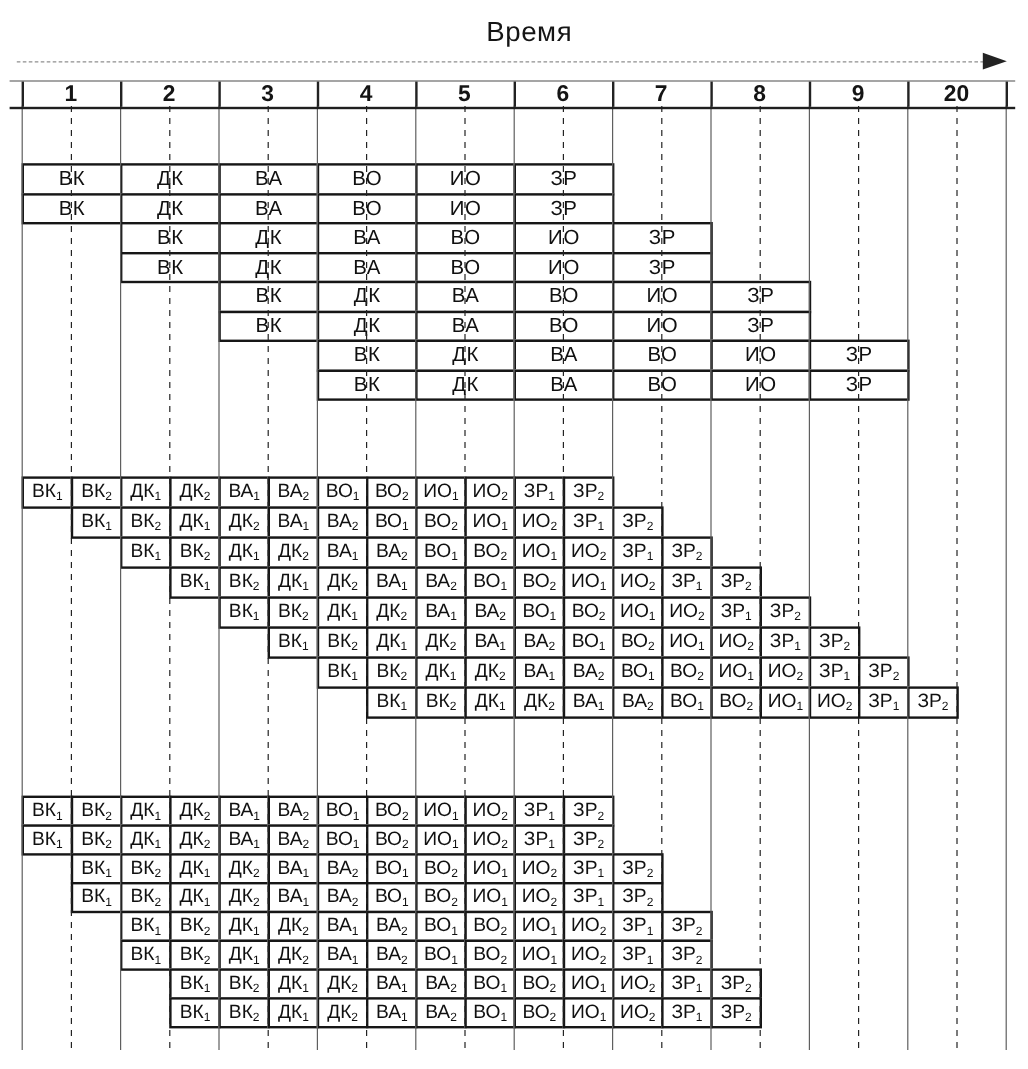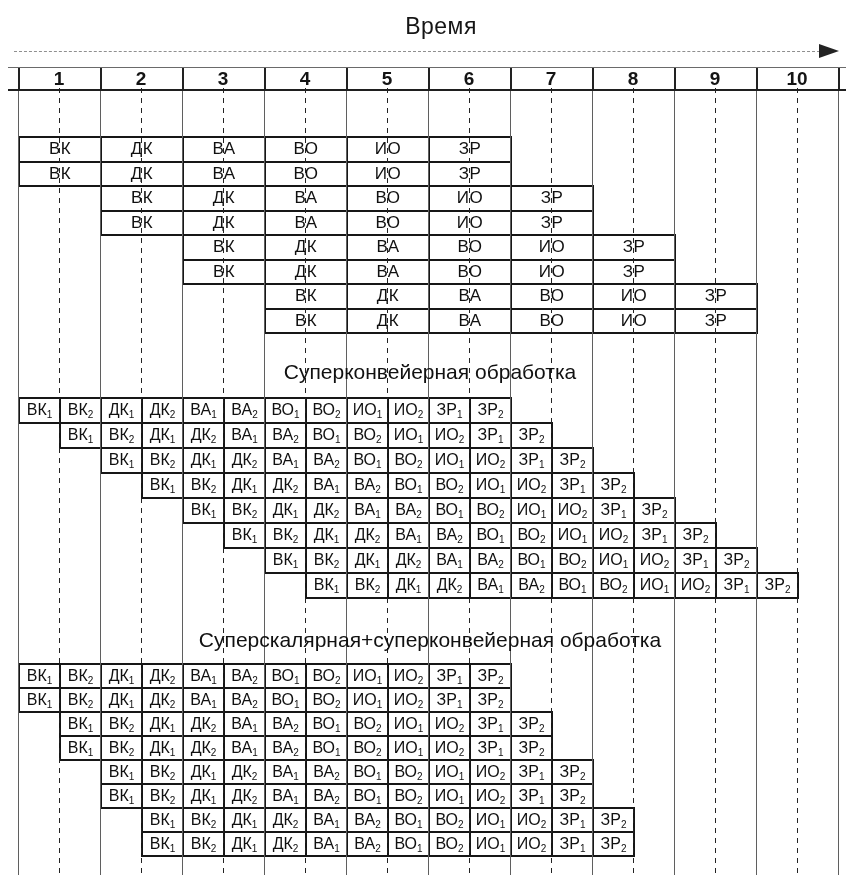--- a/index.html
+++ b/index.html
@@ -89,21 +89,21 @@
       <div class="tick-sep" style="left: 830px;"></div>
       <div class="tick-label" style="left: 26px;">1</div>
       <div class="tick-label" style="left: 108px;">2</div>
       <div class="tick-label" style="left: 190px;">3</div>
       <div class="tick-label" style="left: 272px;">4</div>
       <div class="tick-label" style="left: 354px;">5</div>
       <div class="tick-label" style="left: 436px;">6</div>
       <div class="tick-label" style="left: 518px;">7</div>
       <div class="tick-label" style="left: 600px;">8</div>
       <div class="tick-label" style="left: 682px;">9</div>
-      <div class="tick-label" style="left: 764px;">10</div>
+      <div class="tick-label" style="left: 764px;">20</div>
     </div>
   <div class="grid" id="grid">
       <div class="vline-solid" style="left: 18px; top: 88px; height: 787px;"></div>
       <div class="vline-solid" style="left: 100px; top: 88px; height: 787px;"></div>
       <div class="vline-solid" style="left: 182px; top: 88px; height: 787px;"></div>
       <div class="vline-solid" style="left: 264px; top: 88px; height: 787px;"></div>
       <div class="vline-solid" style="left: 346px; top: 88px; height: 787px;"></div>
       <div class="vline-solid" style="left: 428px; top: 88px; height: 787px;"></div>
       <div class="vline-solid" style="left: 510px; top: 88px; height: 787px;"></div>
       <div class="vline-solid" style="left: 592px; top: 88px; height: 787px;"></div>
@@ -115,22 +115,20 @@
       <div class="vline-dashed" style="left: 223px; top: 88px; height: 787px;"></div>
       <div class="vline-dashed" style="left: 305px; top: 88px; height: 787px;"></div>
       <div class="vline-dashed" style="left: 387px; top: 88px; height: 787px;"></div>
       <div class="vline-dashed" style="left: 469px; top: 88px; height: 787px;"></div>
       <div class="vline-dashed" style="left: 551px; top: 88px; height: 787px;"></div>
       <div class="vline-dashed" style="left: 633px; top: 88px; height: 787px;"></div>
       <div class="vline-dashed" style="left: 715px; top: 88px; height: 787px;"></div>
       <div class="vline-dashed" style="left: 797px; top: 88px; height: 787px;"></div>
     </div>
 
-  <div class="section-title st-2">Суперконвейерная обработка</div>
-  <div class="section-title st-3">Суперскалярная+суперконвейерная обработка</div>
 
   <div id="rows">
       <div class="prow" style="left: 18px; top: 136px; height: 26.5px;">
         <div class="cell wide" style="width: 84px;">
           <span class="lab"><span class="b">ВК</span></span>
         </div>
         <div class="cell wide" style="width: 84px;">
           <span class="lab"><span class="b">ДК</span></span>
         </div>
         <div class="cell wide" style="width: 84px;">

